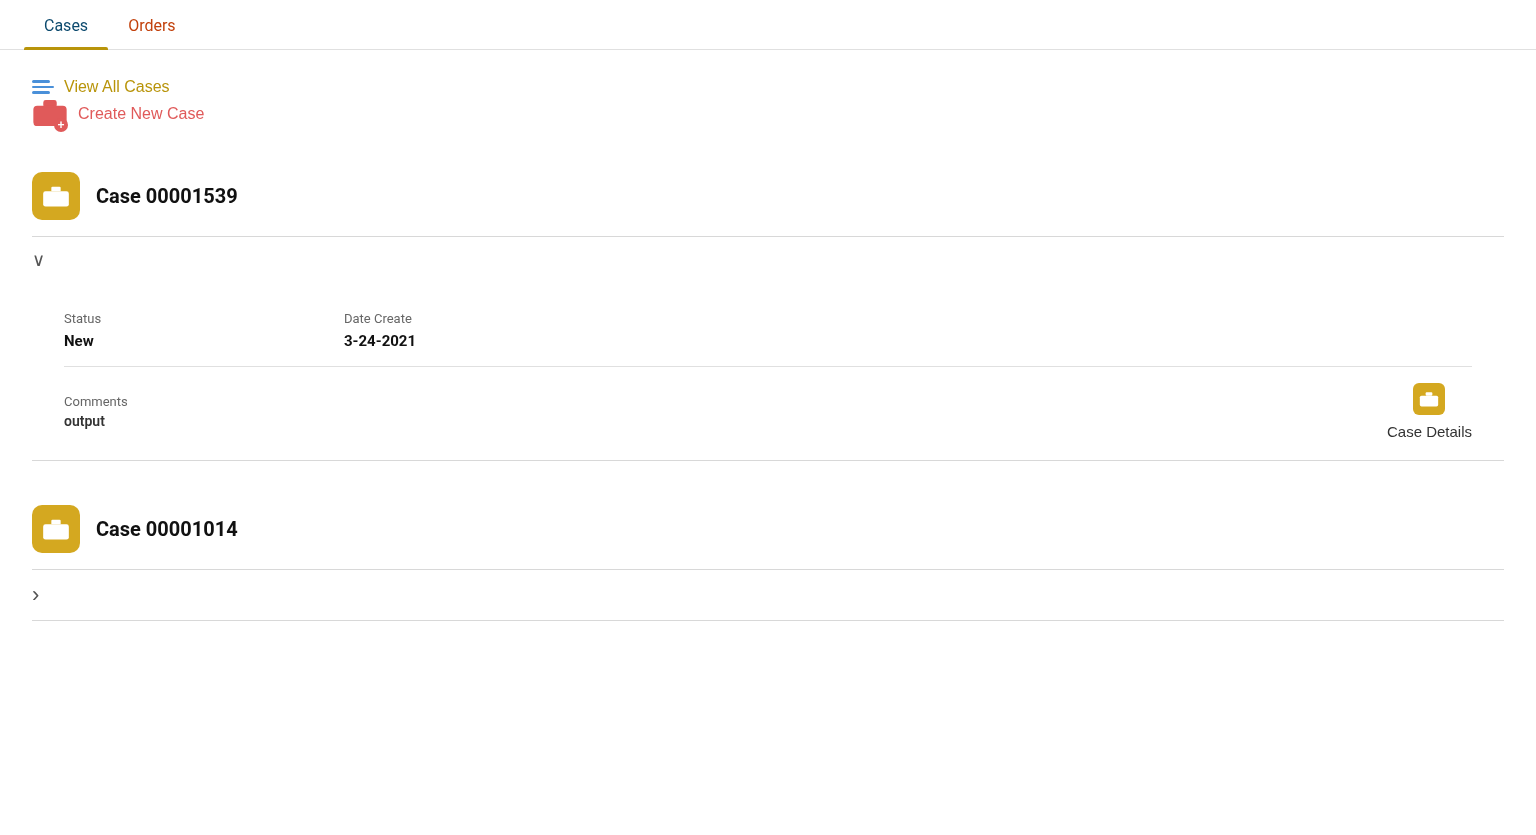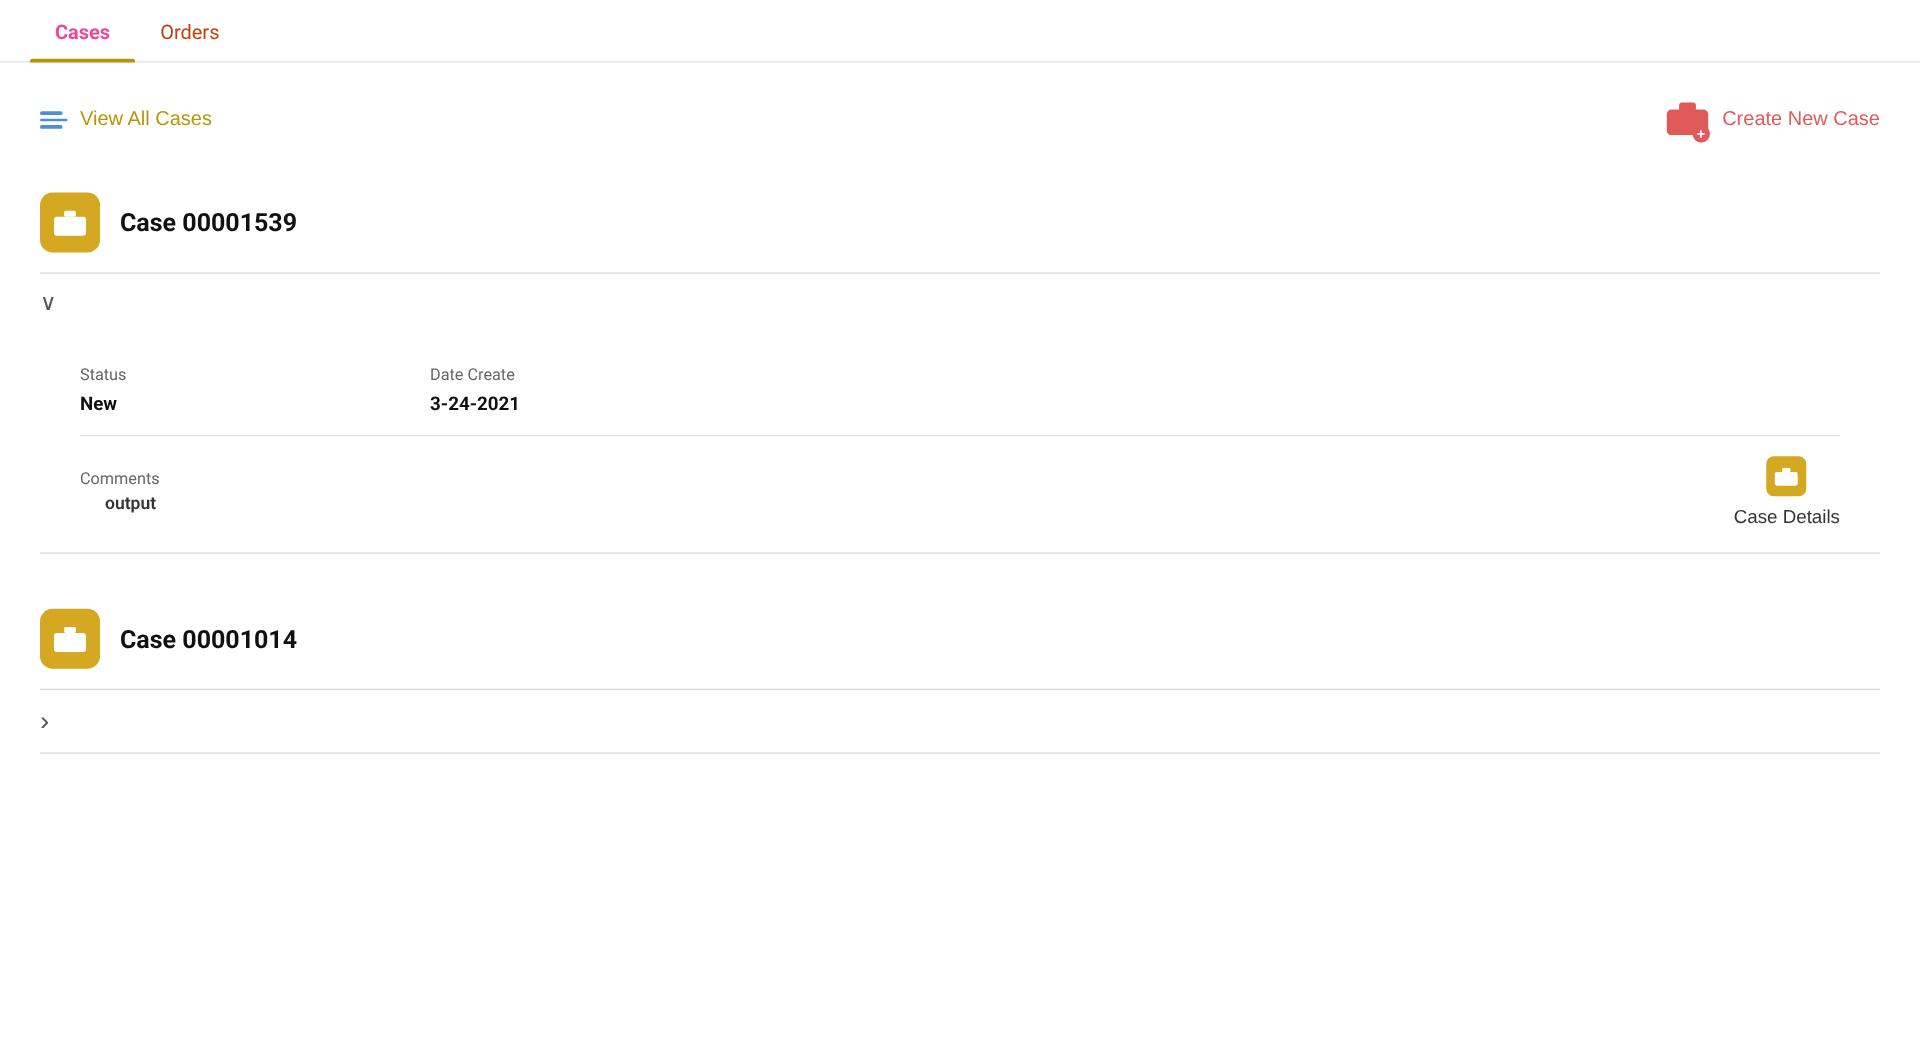--- a/index.html
+++ b/index.html
@@ -18,39 +18,40 @@
       padding: 0 24px;
     }
     .tab {
       padding: 16px 20px 14px;
       font-size: 16px;
       cursor: pointer;
       position: relative;
       color: #c2410c;
     }
     .tab.active {
-      font-weight: 700;
-      color: #ec4899;
+      font-weight: 400;
+      color: #0c4a6e;
     }
     .tab.active::after {
       content: '';
       position: absolute;
       bottom: -1px;
       left: 0;
       right: 0;
       height: 3px;
       background: #b8940a;
       border-radius: 2px 2px 0 0;
     }
 
     
     .action-bar {
       display: flex;
       justify-content: space-between;
       padding: 28px 32px 20px;
+      flex-direction: column;
     }
     .view-all-btn {
       display: flex;
       align-items: center;
       gap: 10px;
       color: #b8940a;
       font-size: 16px;
       cursor: pointer;
       background: none;
       border: none;
@@ -183,21 +184,20 @@
     .comments-area {}
     .comments-label {
       font-size: 13px;
       color: #666;
       margin-bottom: 4px;
     }
     .comments-value {
       font-size: 14px;
       color: #333;
       font-weight: 600;
-      margin-left: 20px;
     }
     .case-details-link {
       display: flex;
       align-items: center;
       gap: 8px;
       color: #333;
       font-size: 15px;
       cursor: pointer;
       background: none;
       border: none;

